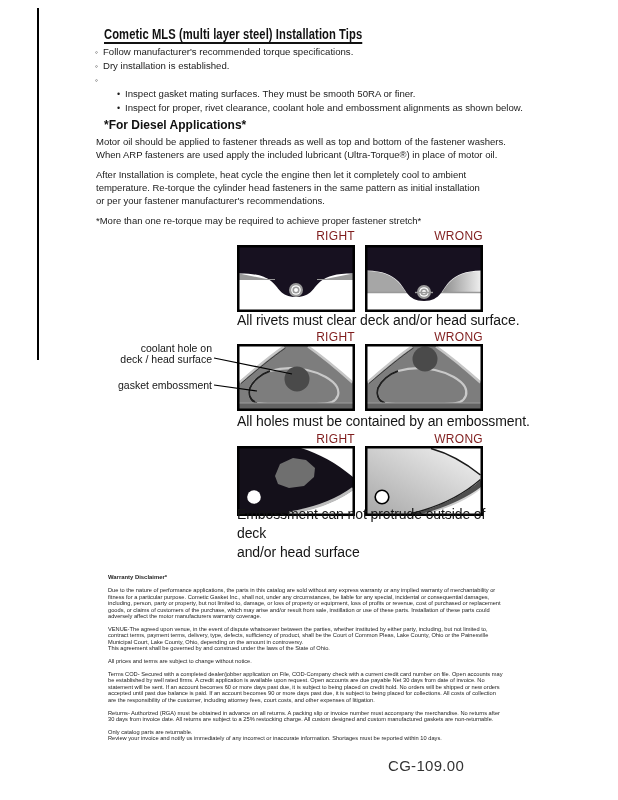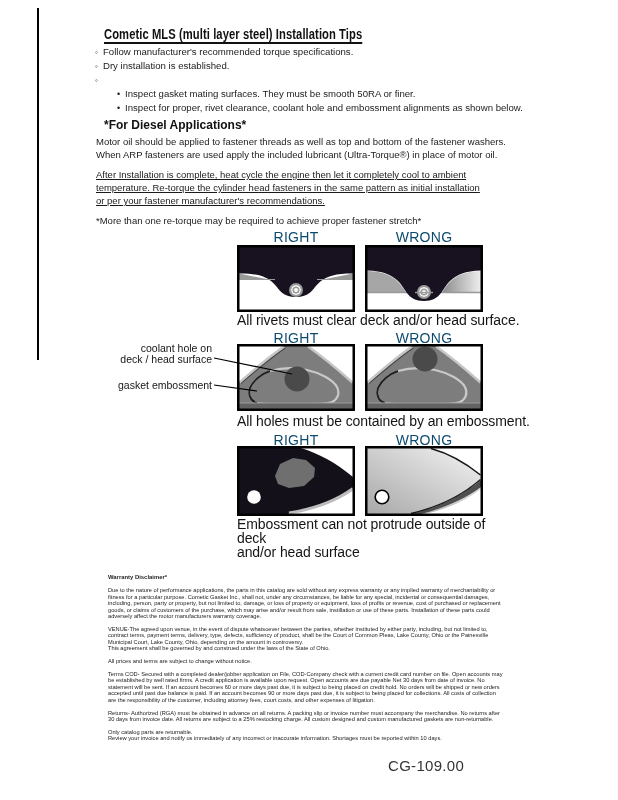--- a/index.html
+++ b/index.html
@@ -16,34 +16,34 @@
 
   .tips{left:95px;top:45px;font-size:9.6px;line-height:14px;color:#1b1b1b;}
   .tip-line{display:flex;align-items:baseline;white-space:nowrap;}
   .tip-line .bullet{width:8px;font-size:8.5px;flex:0 0 auto;}
   .tip-line.sub{margin-left:22px;}
   .tip-line.sub .bullet{font-size:9px;}
 
   .diesel-heading{left:104px;top:118px;font-size:12px;font-weight:bold;color:#111;}
   .body-para{left:96px;font-size:9.5px;line-height:13px;color:#1b1b1b;width:460px;}
   .p1{top:135px;}
-  .p2{top:168px;text-decoration:underline;}
+  .p2{top:168px;}
   .note{top:214px;}
 
-  .dlabel{width:118px;text-align:center;font-size:14px;letter-spacing:.3px;color:#0c4a6e;}
+  .dlabel{width:118px;text-align:right;font-size:12px;letter-spacing:.3px;color:#7f1d1d;}
   .row1-labels{top:229px;} .row2-labels{top:330px;} .row3-labels{top:432px;}
   .lab-right{left:237px;} .lab-wrong{left:365px;}
 
   .panel{width:118px;}
   .b1{top:245px;} .b2{top:344px;} .b3{top:446px;}
   .px-right{left:237px;} .px-wrong{left:365px;}
   .panel svg{display:block;}
 
   .caption{left:237px;font-size:14px;color:#151515;letter-spacing:-.1px;}
-  .cap1{top:312px;} .cap2{top:413px;} .cap3{top:517px;line-height:14px;width:280px;}
+  .cap1{top:312px;} .cap2{top:413px;} .cap3{top:505px;line-height:19px;width:280px;}
 
   .side-label{width:108px;text-align:right;font-size:10.5px;line-height:11px;color:#151515;}
   .sl-coolant{left:104px;top:343px;}
   .sl-emboss{left:104px;top:380px;}
 
   .leaders{left:0;top:0;width:618px;height:800px;pointer-events:none;z-index:5;}
 
   .warranty{left:108px;top:574px;width:424px;font-size:5.7px;line-height:6.4px;color:#232323;}
   .wheading{font-weight:bold;margin:0 0 7px 0;font-size:5.9px;}
   .wpara{margin:0 0 6.5px 0;white-space:pre-line;}

